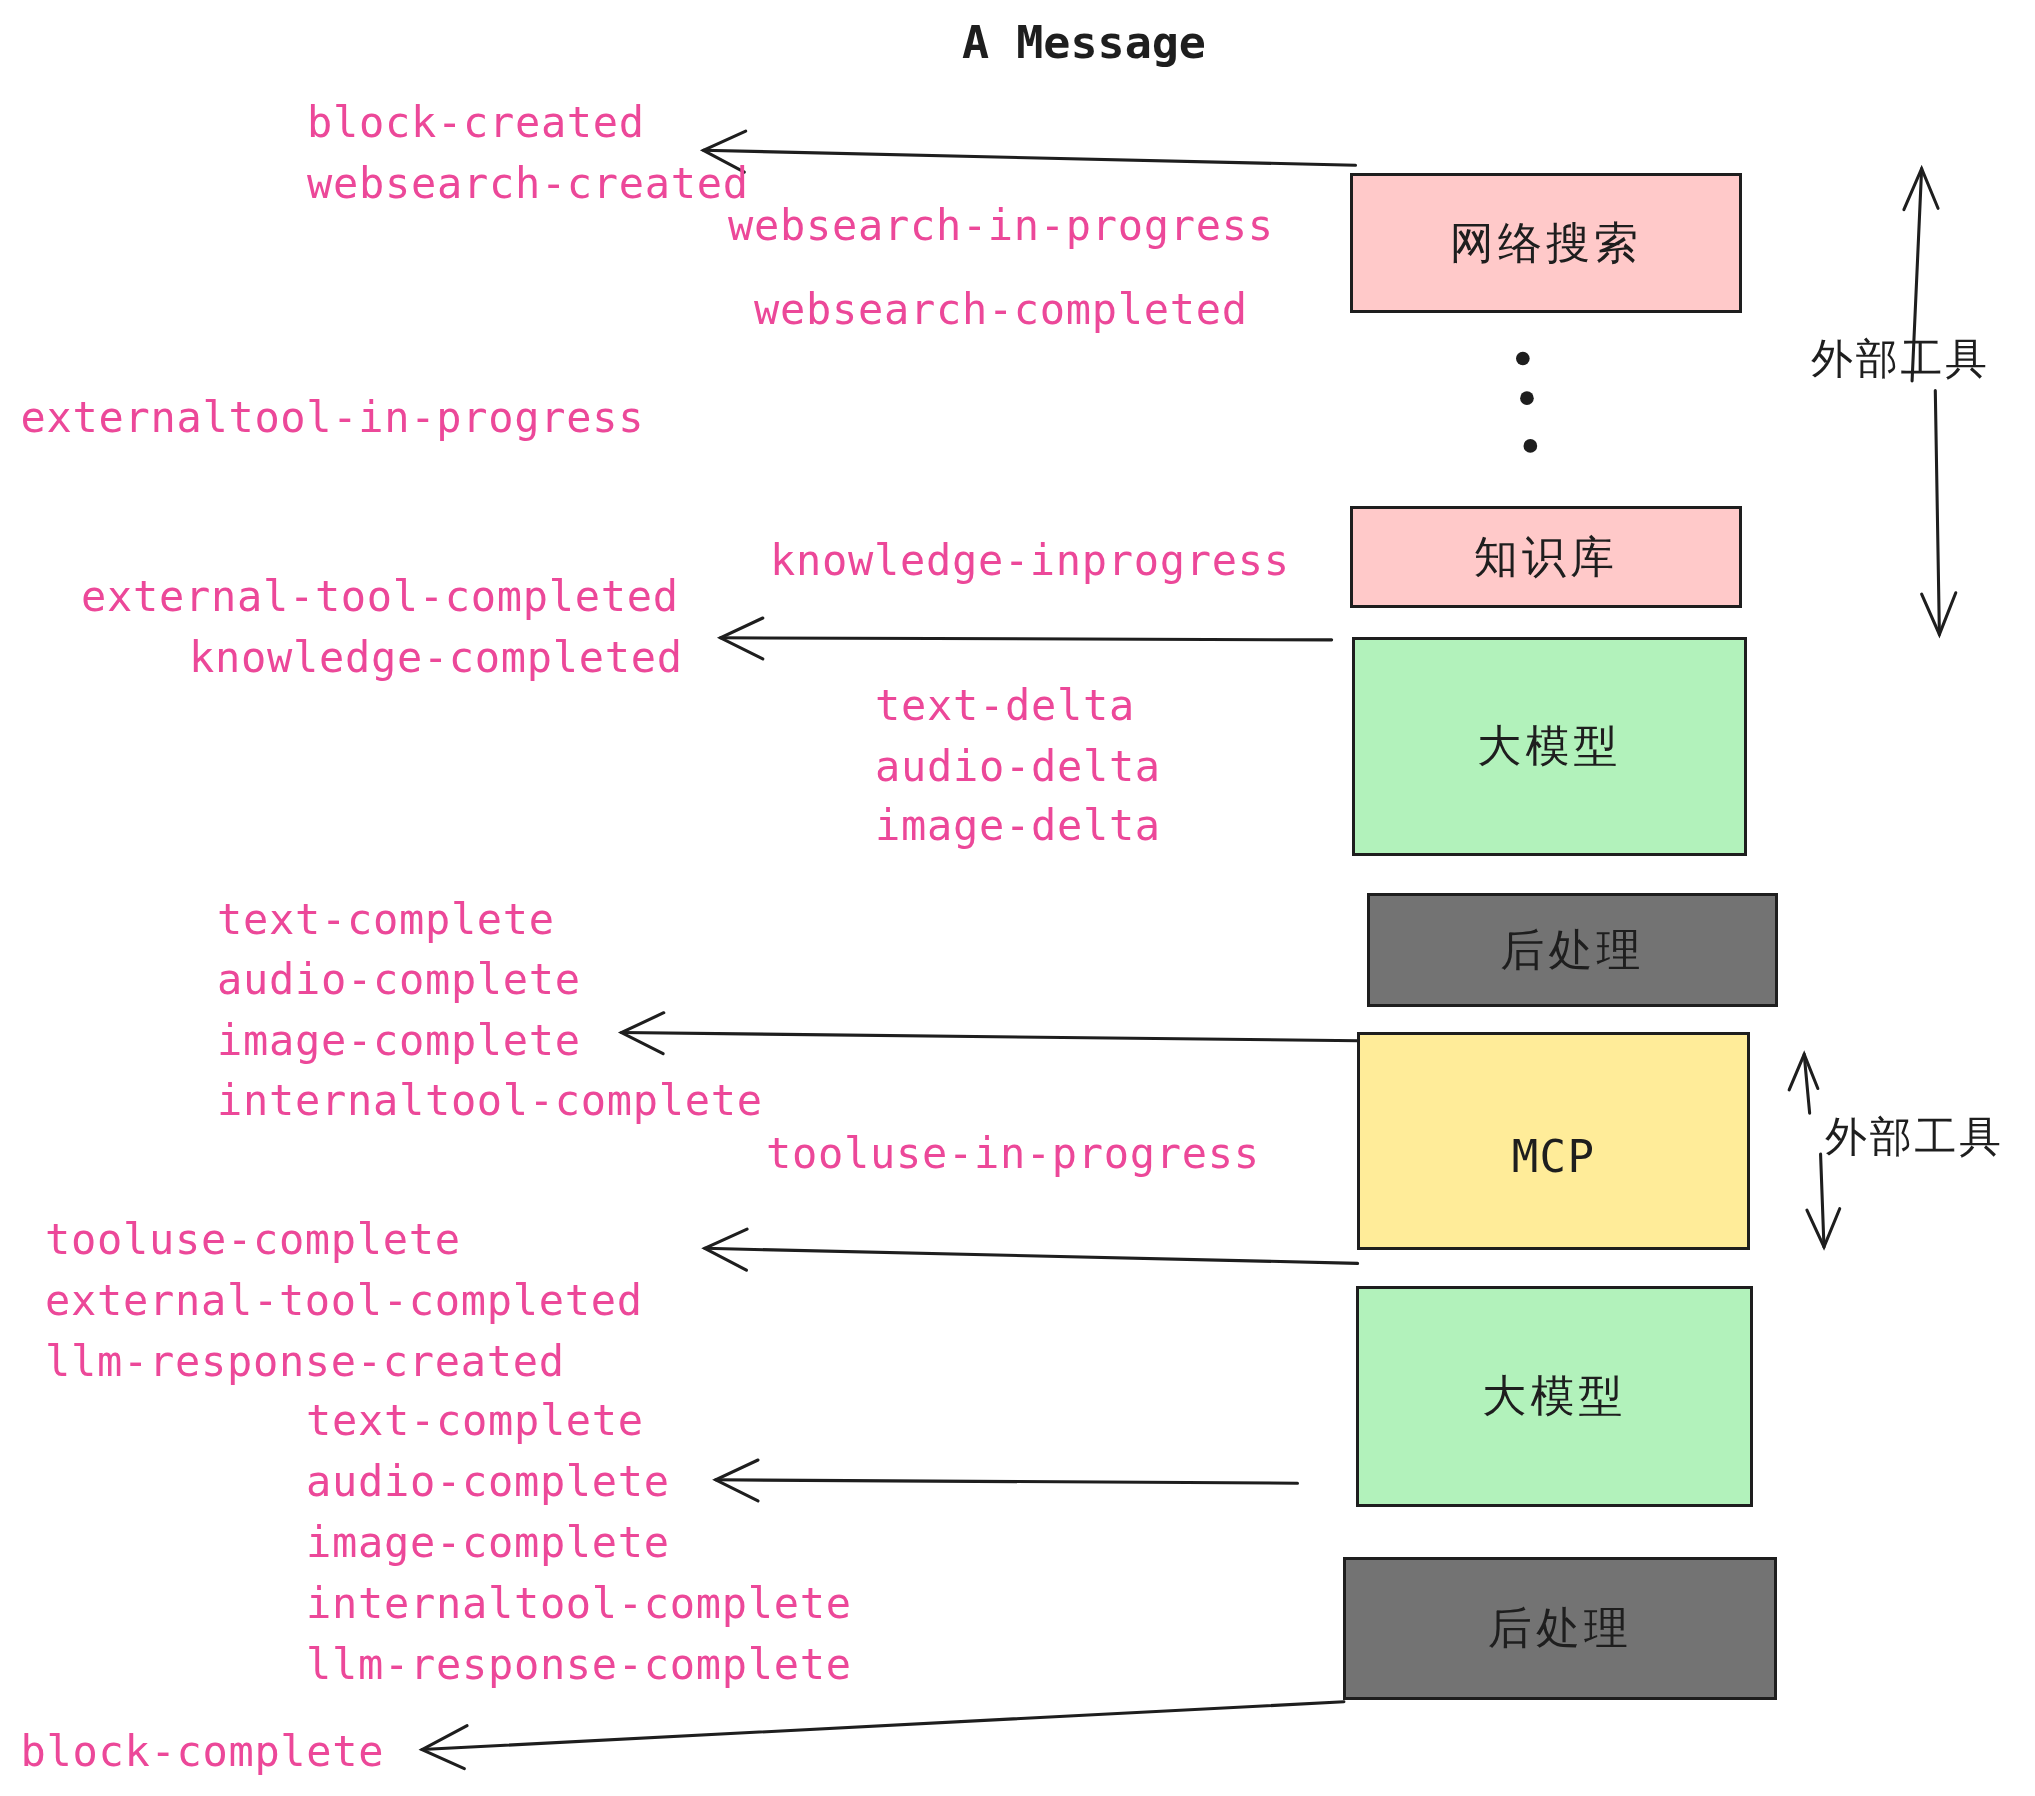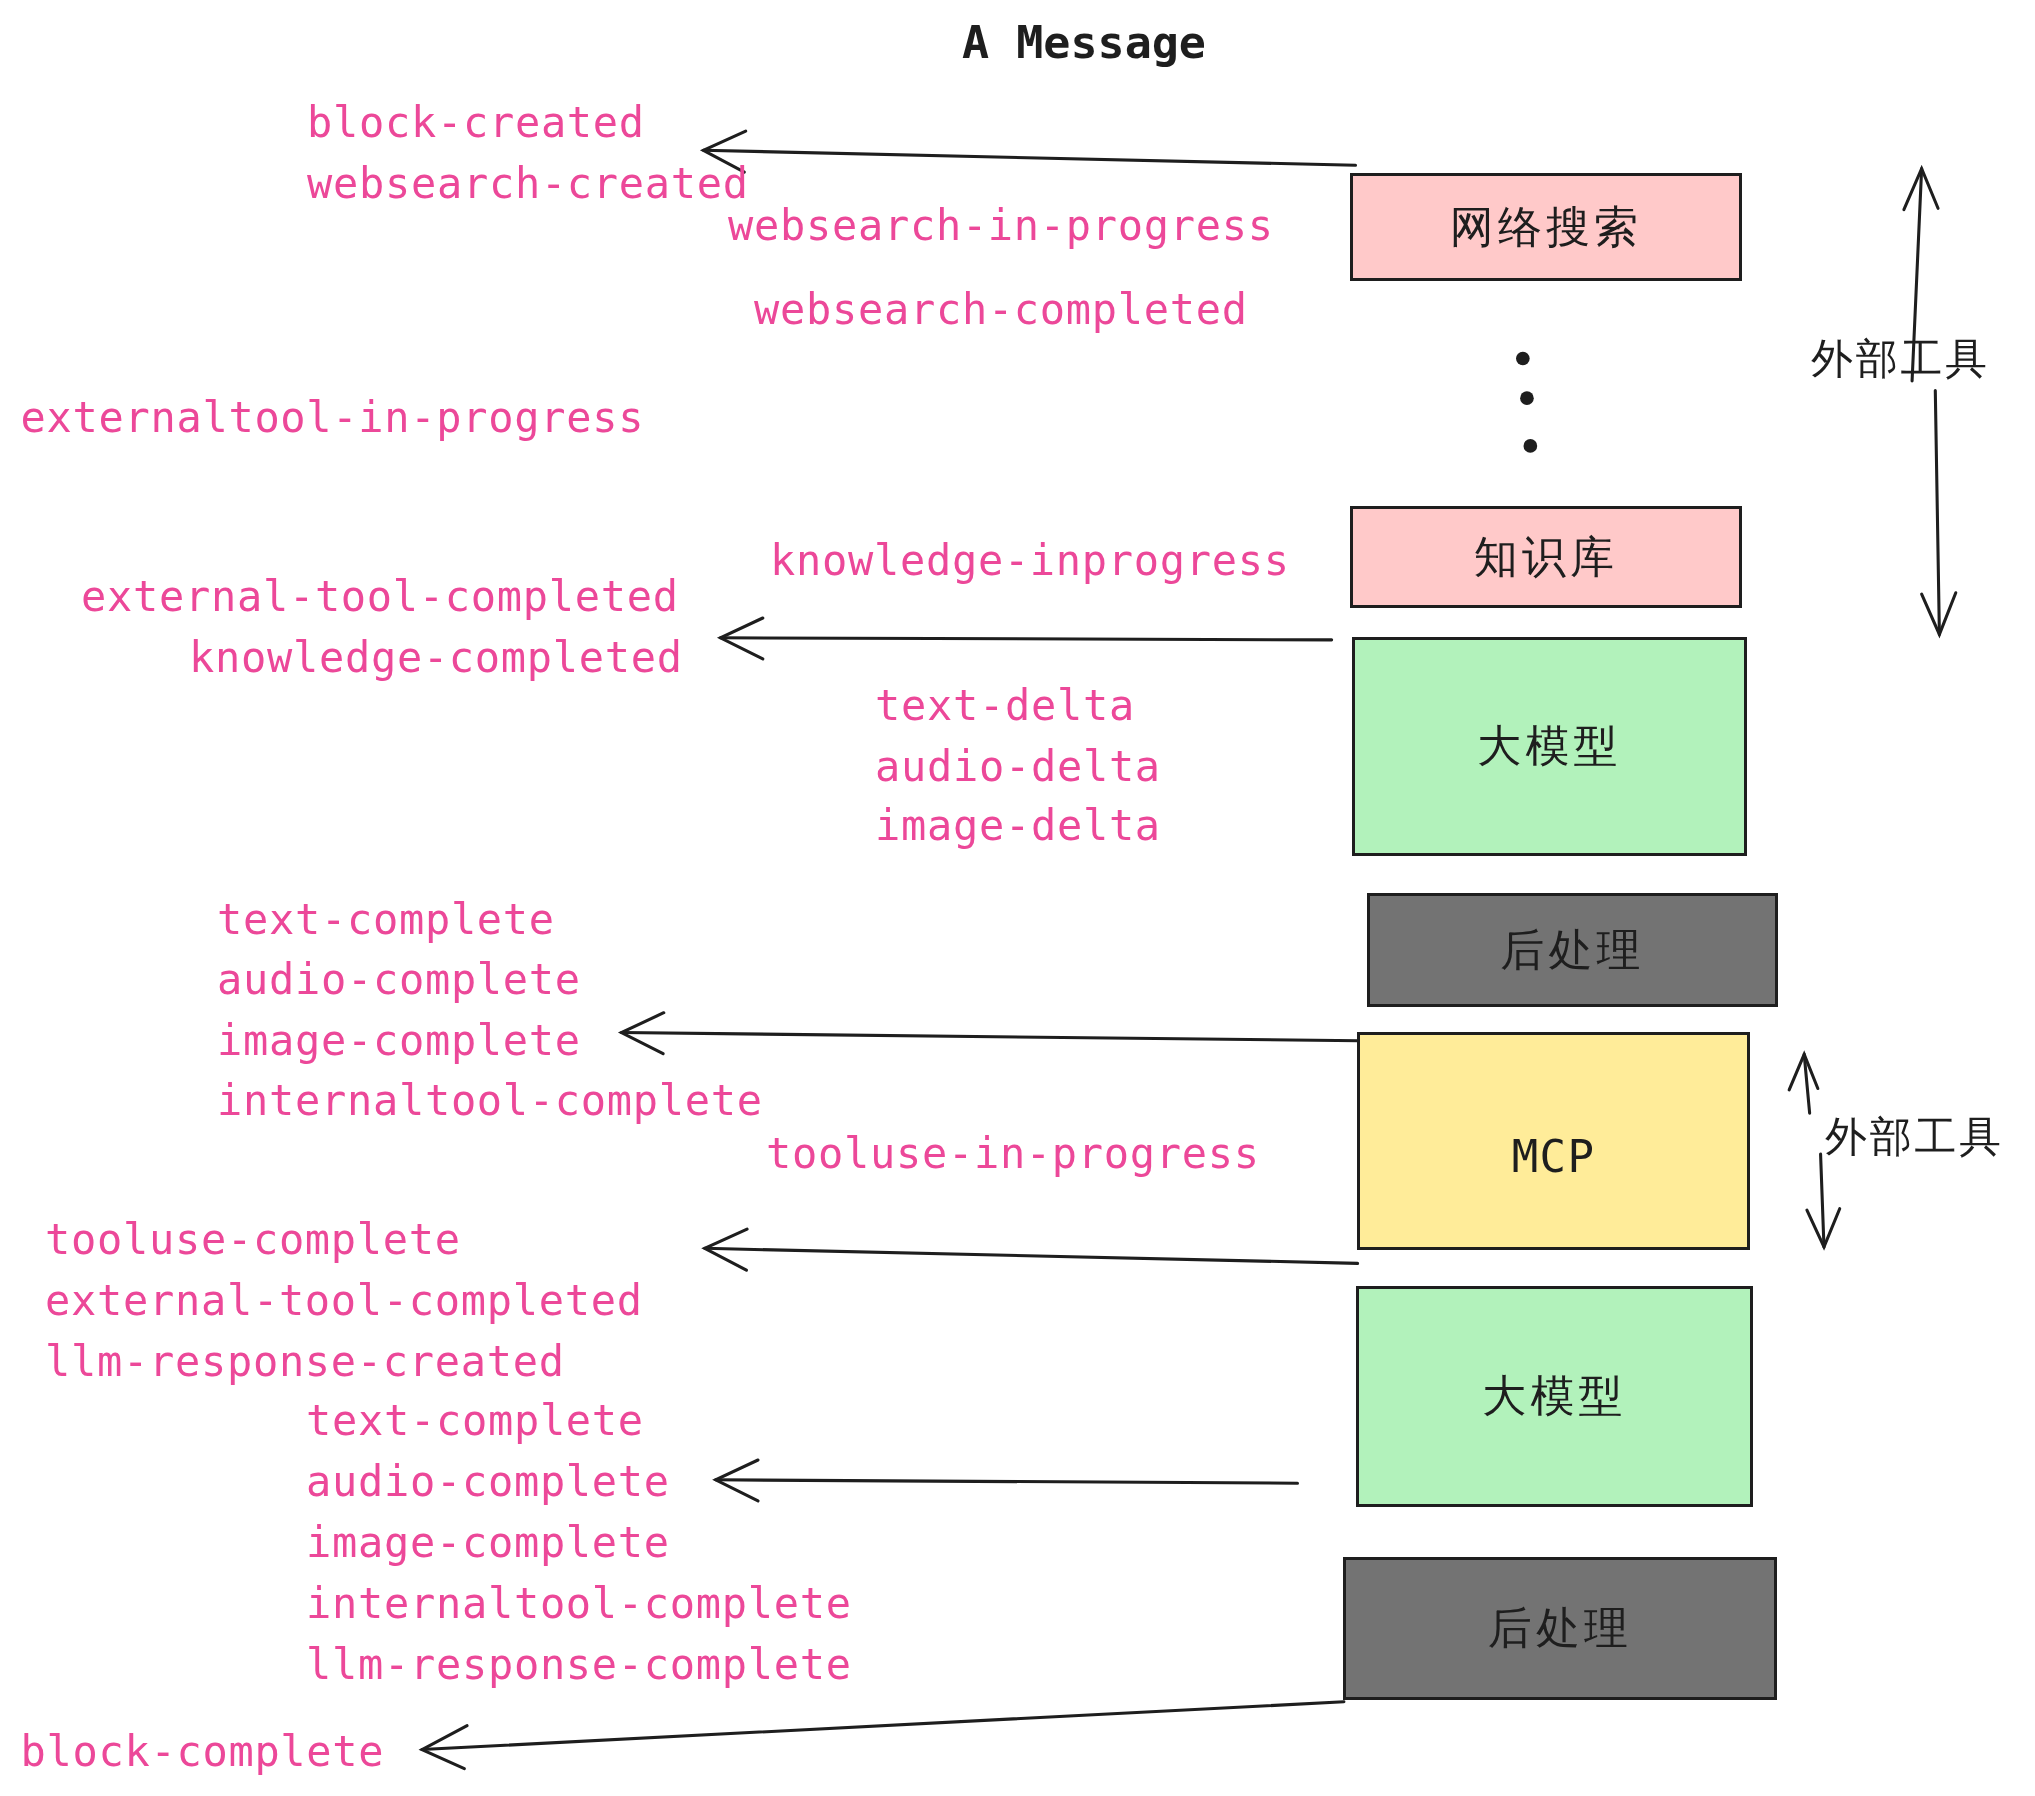--- a/index.html
+++ b/index.html
@@ -103,21 +103,21 @@
     </g>
     <g>
       <circle cx="2230" cy="525" r="10"></circle>
       <circle cx="2236" cy="583" r="10"></circle>
       <circle cx="2241" cy="653" r="10"></circle>
     </g>
   </svg>
 
   <div class="title" style="left:1084px; top:42px;text-align:center;">A Message</div>
 
-  <div class="box pink" style="left:1350px; top:173px; width:392px; height:108px;">
+  <div class="box pink" style="left:1350px; top:173px; width:392px; height:140px;">
     <span>网络搜索</span>
   </div>
   <div class="box pink" style="left:1350px; top:506px; width:392px; height:102px;">
     <span>知识库</span>
   </div>
   <div class="box green" style="left:1352px; top:637px; width:395px; height:219px;">
     <span>大模型</span>
   </div>
   <div class="box white" style="left:1367px; top:893px; width:411px; height:114px;">
     <span>后处理</span>

